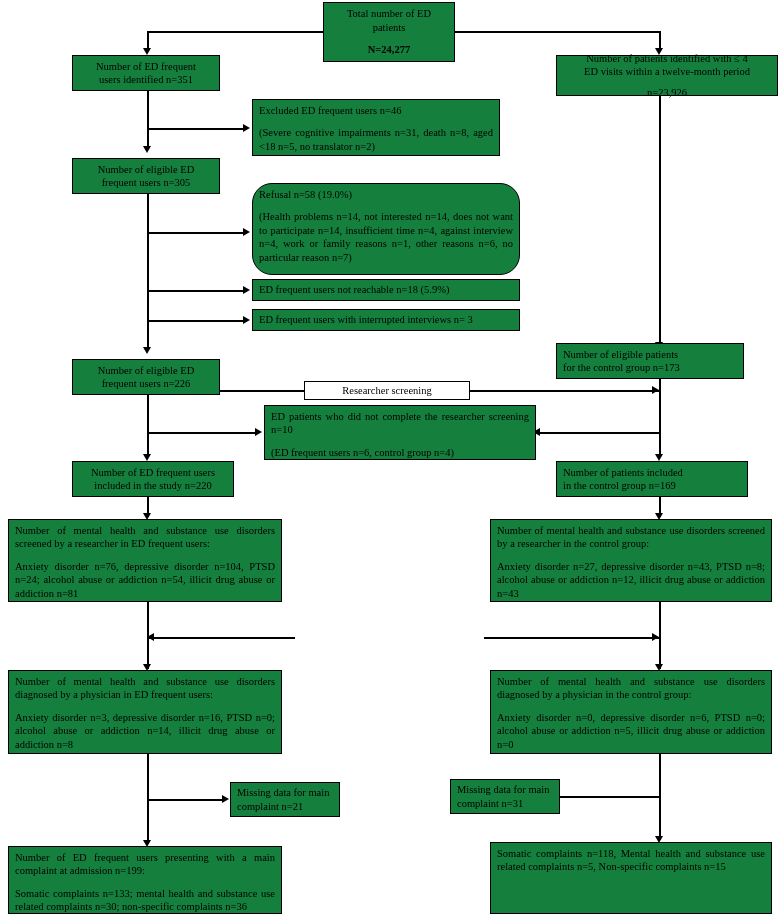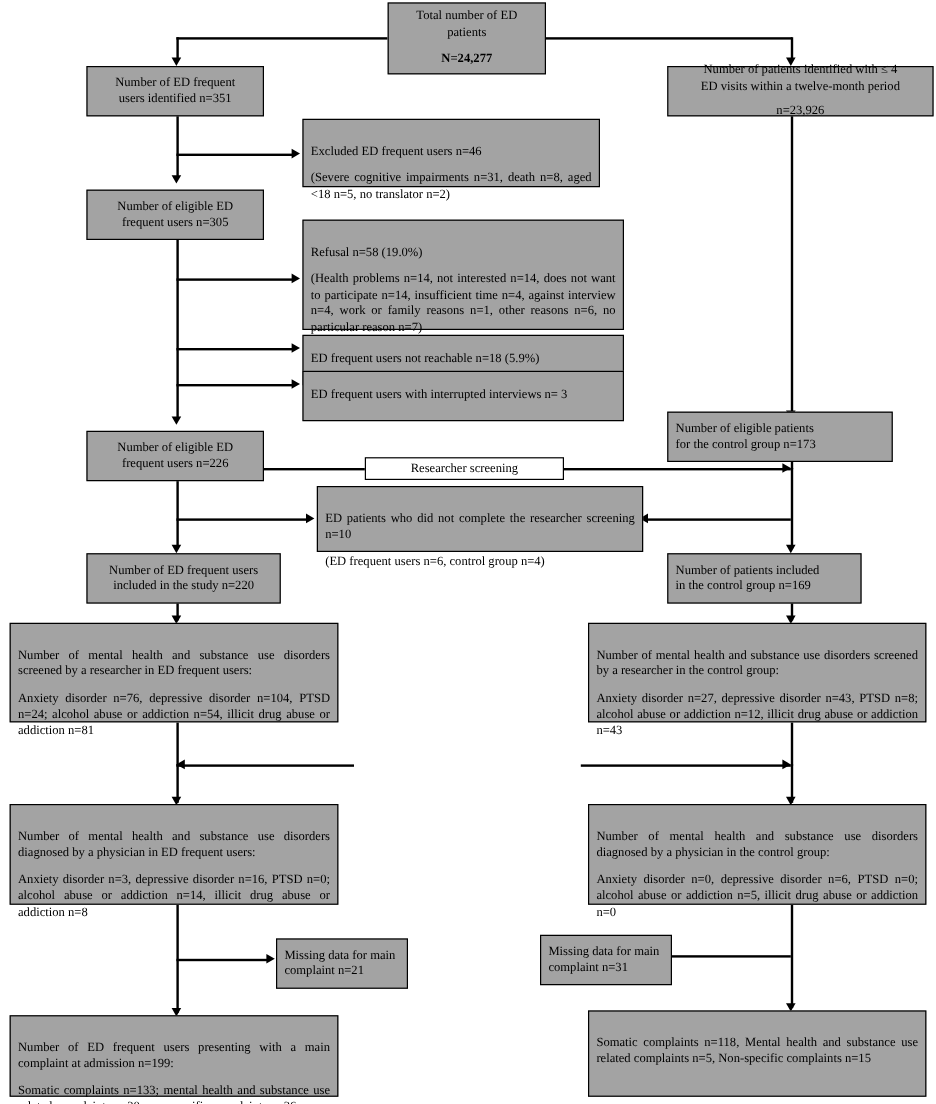--- a/index.html
+++ b/index.html
@@ -13,24 +13,24 @@
     height: 920px;
     background: #ffffff;
     font-family: "Liberation Serif", "DejaVu Serif", serif;
     color: #000000;
     overflow: hidden;
   }
   .node {
     position: absolute;
     box-sizing: border-box;
     border: 1.6px solid #000;
-    background: #a3a3a3;
+    background: #15803d;
     font-size: 10.5px;
     line-height: 1.28;
-    padding: 20px 6px;
+    padding: 4px 6px;
     z-index: 5;
   }
   .node .para { margin: 0; }
   .node .para + .para { margin-top: 9px; }
   .ctr { text-align: center; }
   .just { text-align: justify; text-align-last: left; }
   .mid {
     display: flex;
     flex-direction: column;
     justify-content: center;
@@ -183,21 +183,21 @@
   <div class="node" style="left:252px; top:99px; width:248px; height:57px;">
     <p class="para">Excluded ED frequent users n=46</p>
     <p class="para just">(Severe cognitive impairments n=31, death n=8, aged &lt;18 n=5, no translator n=2)</p>
   </div>
 
   <div class="node ctr mid" style="left:72px; top:158px; width:148px; height:36px;">
     <p class="para">Number of eligible ED</p>
     <p class="para" style="margin-top:0;">frequent users n=305</p>
   </div>
 
-  <div class="node" style="left:252px; top:183px; width:268px; height:92px;">
+  <div class="node" style="left:252px; top:183px; width:268px; height:92px;border-radius:20px;">
     <p class="para">Refusal n=58 (19.0%)</p>
     <p class="para just">(Health problems n=14, not interested n=14, does not want to participate n=14, insufficient time n=4, against interview n=4, work or family reasons n=1, other reasons n=6, no particular reason n=7)</p>
   </div>
 
   <div class="node mid" style="left:252px; top:279px; width:268px; height:22px;">
     <p class="para">ED frequent users not reachable n=18 (5.9%)</p>
   </div>
 
   <div class="node mid" style="left:252px; top:309px; width:268px; height:22px;">
     <p class="para">ED frequent users with interrupted interviews n= 3</p>
@@ -220,21 +220,21 @@
   <div class="node" style="left:264px; top:405px; width:272px; height:55px;">
     <p class="para just">ED patients who did not complete the researcher screening n=10</p>
     <p class="para">(ED frequent users n=6, control group n=4)</p>
   </div>
 
   <div class="node ctr mid" style="left:72px; top:461px; width:162px; height:36px;">
     <p class="para">Number of ED frequent users</p>
     <p class="para" style="margin-top:0;">included in the study n=220</p>
   </div>
 
-  <div class="node ctr mid" style="left:556px; top:461px; width:162px; height:36px;">
+  <div class="node ctr mid" style="left:556px; top:461px; width:192px; height:36px;">
     <p class="para just">Number of patients included</p>
     <p class="para" style="margin-top:0; text-align:left;">in the control group n=169</p>
   </div>
 
   <div class="node" style="left:8px; top:519px; width:274px; height:83px;">
     <p class="para just">Number of mental health and substance use disorders screened by a researcher in ED frequent users:</p>
     <p class="para just">Anxiety disorder n=76, depressive disorder n=104, PTSD n=24; alcohol abuse or addiction n=54, illicit drug abuse or addiction n=81</p>
   </div>
 
   <div class="node" style="left:490px; top:519px; width:282px; height:83px;">

